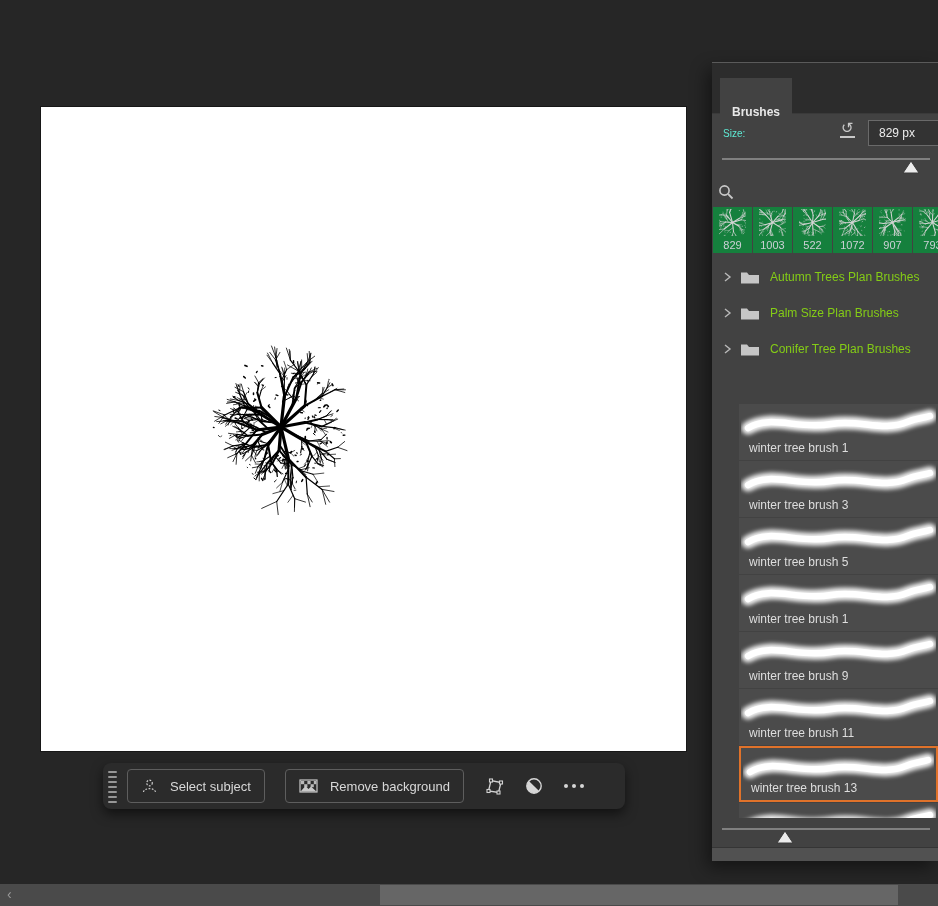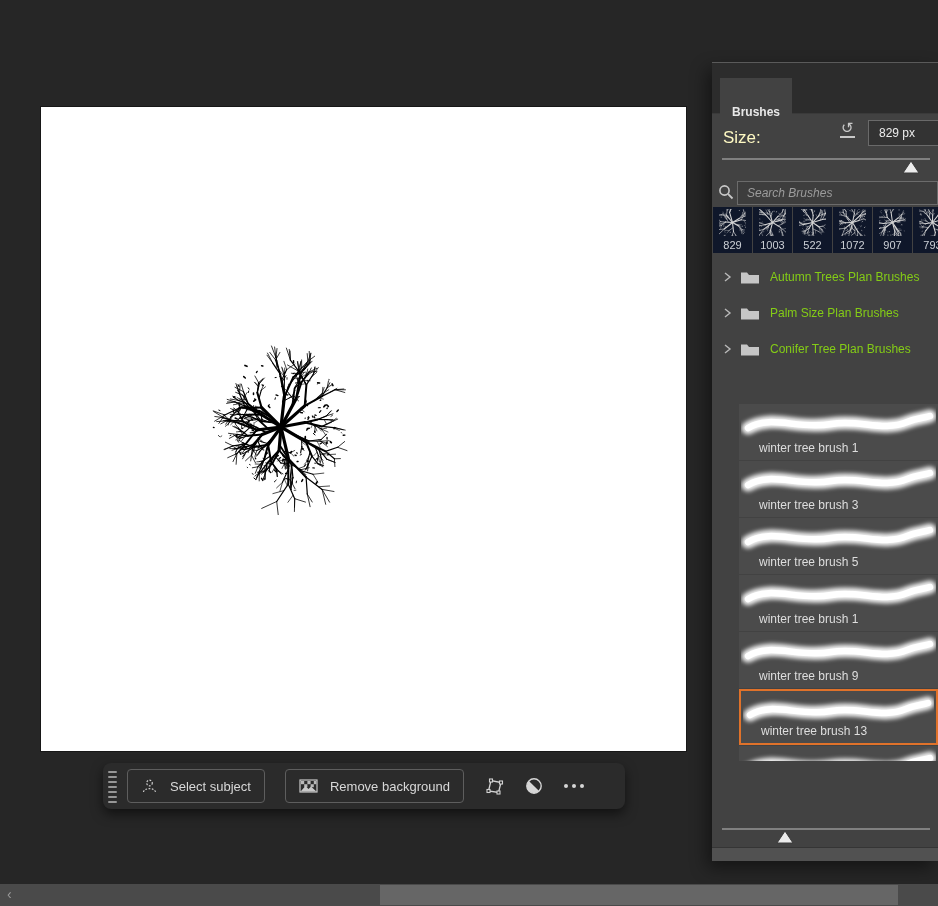--- a/index.html
+++ b/index.html
@@ -21,55 +21,55 @@
   .tb-btn.first{margin-left:24px;}
   .tb-btn + .tb-btn{margin-left:20px;}
   .tb-icon{background:none;border:none;width:40px;height:40px;display:flex;align-items:center;justify-content:center;cursor:pointer;padding:0;}
   .tb-icon.t1{margin-left:10px;}
   
   .panel{position:absolute;left:712px;top:62px;width:226px;height:798px;background:#424242;overflow:hidden;
     border-top:1px solid #5a5a5a;box-shadow:-5px 7px 16px rgba(0,0,0,.45);}
   .tabbar{position:absolute;left:0;top:0;width:226px;height:50px;background:#2c2c2c;border-bottom:1px solid #3a3a3a;}
   .tab{position:absolute;left:8px;top:15px;height:35px;padding:16px 12px;background:#424242;color:#e8e8e8;
     font-size:12px;font-weight:bold;display:flex;align-items:center;cursor:pointer;}
-  .size-label{position:absolute;left:11px;top:65px;font-size:17px;color:#fef9c3;}
+  .size-label{position:absolute;left:11px;top:65px;font-size:10px;color:#5eead4;}
   .reset-btn{position:absolute;left:128px;top:57px;font-size:15px;line-height:15px;color:#c8c8c8;
     border-bottom:2px solid #c8c8c8;padding:0 1px 1px 1px;cursor:pointer;}
   .size-input{position:absolute;left:156px;top:57px;width:90px;height:26px;background:#333333;border:1px solid #6a6a6a;
     box-sizing:border-box;color:#ececec;font-size:12px;line-height:24px;padding-left:10px;cursor:text;}
   .slider-track{position:absolute;height:2px;background:#808080;}
   .track-top{left:10px;width:208px;top:95px;}
   .track-bottom{left:10px;width:208px;top:765px;}
   .thumb-tri{position:absolute;width:18px;height:14px;cursor:pointer;}
   .tri-top{left:190px;top:97px;}
   .tri-bottom{left:64px;top:767px;}
   .search-icon{position:absolute;left:6px;top:121px;}
   .search-field{position:absolute;left:25px;top:118px;width:201px;height:24px;background:#3d3d3d;border:1px solid #6b6b6b;
     box-sizing:border-box;cursor:text;}
   .search-placeholder{display:block;font-size:12px;font-style:italic;color:#9c9c9c;line-height:22px;padding-left:9px;}
   .thumbs{position:absolute;left:1px;top:144px;display:flex;gap:1px;}
-  .thumb{width:39px;height:46px;background:#0f172a;position:relative;flex:none;cursor:pointer;}
+  .thumb{width:39px;height:46px;background:#15803d;position:relative;flex:none;cursor:pointer;}
   .thumb-glyph{position:absolute;left:6px;top:2px;width:27px;height:27px;}
   .thumb-num{position:absolute;left:0;right:0;bottom:2px;text-align:center;font-size:11px;color:#ccd0d6;}
   .folders{position:absolute;left:0;top:196px;width:226px;}
   .folder-row{height:36px;display:flex;align-items:center;cursor:pointer;}
   .chev-box{width:12px;height:12px;margin-left:9px;display:flex;align-items:center;justify-content:center;flex:none;}
   .chev{transition:none;}
   .folder-row.expanded .chev{transform:rotate(90deg);}
   .folder-ic{margin-left:7px;flex:none;}
   .folder-ic.open-ic{display:none;}
   .folder-row.expanded .folder-ic.open-ic{display:block;}
   .folder-label{margin-left:10px;font-size:12px;color:#84cc16;white-space:nowrap;}
   .brushlist{position:absolute;left:0;top:341px;width:226px;}
   .brush-row{margin-left:27px;height:56px;background:#4b4b4b;margin-bottom:1px;position:relative;box-sizing:border-box;cursor:pointer;}
   .brush-row.selected{border:2px solid var(--sel,#e0722a);}
   .stroke{position:absolute;left:2px;right:2px;top:1px;height:36px;width:calc(100% - 4px);}
   .s1{stroke:#ffffff;stroke-width:13;fill:none;stroke-linecap:round;filter:blur(2.2px);opacity:.92;}
   .s2{stroke:#ffffff;stroke-width:6.5;fill:none;stroke-linecap:round;filter:blur(.7px);}
-  .brush-label{position:absolute;left:20px;bottom:5px;font-size:12px;color:#dedede;white-space:nowrap;}
+  .brush-label{position:absolute;left:10px;bottom:5px;font-size:12px;color:#dedede;white-space:nowrap;}
   .brush-partial{margin-left:27px;height:15px;background:#4b4b4b;position:relative;overflow:hidden;}
   .panel-scroll{position:absolute;left:0;top:784px;width:226px;height:13px;background:#515151;
     border-top:1px solid #353535;border-bottom:1px solid #353535;box-sizing:content-box;cursor:pointer;}
   
   .hscroll{position:absolute;left:0;top:884px;width:938px;height:22px;background:#4a4a4a;}
   .hs-left{position:absolute;left:7px;top:0;height:22px;line-height:21px;color:#9a9a9a;font-size:14px;cursor:pointer;}
   .hs-thumb{position:absolute;left:380px;top:1px;width:518px;height:20px;background:#666666;cursor:grab;}
   svg{display:block;}
 </style>
 </head>
@@ -839,23 +839,20 @@
 
     <div class="slider-track track-top"></div>
     <svg class="thumb-tri tri-top" viewBox="0 0 18 14">
       <polygon points="9,1 17,13 1,13" fill="#ececec" stroke="#3a3a3a" stroke-width="1"></polygon>
     </svg>
 
     <svg class="search-icon" width="16" height="16" viewBox="0 0 16 16">
       <circle cx="6.5" cy="6.5" r="4.6" fill="none" stroke="#c9c9c9" stroke-width="1.6"></circle>
       <line x1="10.2" y1="10.2" x2="14.5" y2="14.5" stroke="#c9c9c9" stroke-width="1.8"></line>
     </svg>
-    <div class="search-field">
-      <span class="search-placeholder">Search Brushes</span>
-    </div>
 
     <div class="thumbs">
       <div class="thumb">
         <svg class="thumb-glyph tg" viewBox="-34 -34 68 68">
             <line x1="0.0" y1="0.0" x2="22.0" y2="-6.8" stroke="#d5d5d5" stroke-width="2.6" stroke-linecap="round"></line>
             <line x1="22.0" y1="-6.8" x2="30.4" y2="-21.8" stroke="#d5d5d5" stroke-width="1.6" stroke-linecap="round"></line>
             <line x1="30.4" y1="-21.8" x2="27.3" y2="-31.2" stroke="#d5d5d5" stroke-width="1.0" stroke-linecap="round"></line>
             <line x1="30.4" y1="-21.8" x2="35.7" y2="-29.5" stroke="#d5d5d5" stroke-width="1.0" stroke-linecap="round"></line>
             <line x1="30.4" y1="-21.8" x2="27.3" y2="-33.4" stroke="#d5d5d5" stroke-width="1.0" stroke-linecap="round"></line>
             <line x1="22.0" y1="-6.8" x2="39.1" y2="-4.1" stroke="#d5d5d5" stroke-width="1.6" stroke-linecap="round"></line>
@@ -1774,20 +1771,27 @@
           </svg>
         <span class="brush-label">winter tree brush 1</span>
       </div>
       <div class="brush-row">
         <svg class="stroke" viewBox="0 0 190 36" preserveAspectRatio="none">
             <use href="#strokePath" class="s1"></use>
             <use href="#strokePath" class="s2"></use>
           </svg>
         <span class="brush-label">winter tree brush 9</span>
       </div>
+      <div class="brush-row">
+        <svg class="stroke" viewBox="0 0 190 36" preserveAspectRatio="none">
+            <use href="#strokePath" class="s1"></use>
+            <use href="#strokePath" class="s2"></use>
+          </svg>
+        <span class="brush-label">winter tree brush 11</span>
+      </div>
       <div class="brush-row selected">
         <svg class="stroke" viewBox="0 0 190 36" preserveAspectRatio="none">
             <use href="#strokePath" class="s1"></use>
             <use href="#strokePath" class="s2"></use>
           </svg>
         <span class="brush-label">winter tree brush 13</span>
       </div>
       <div class="brush-partial">
         <svg class="stroke" viewBox="0 0 190 36" preserveAspectRatio="none">
             <use href="#strokePath" class="s1"></use>

